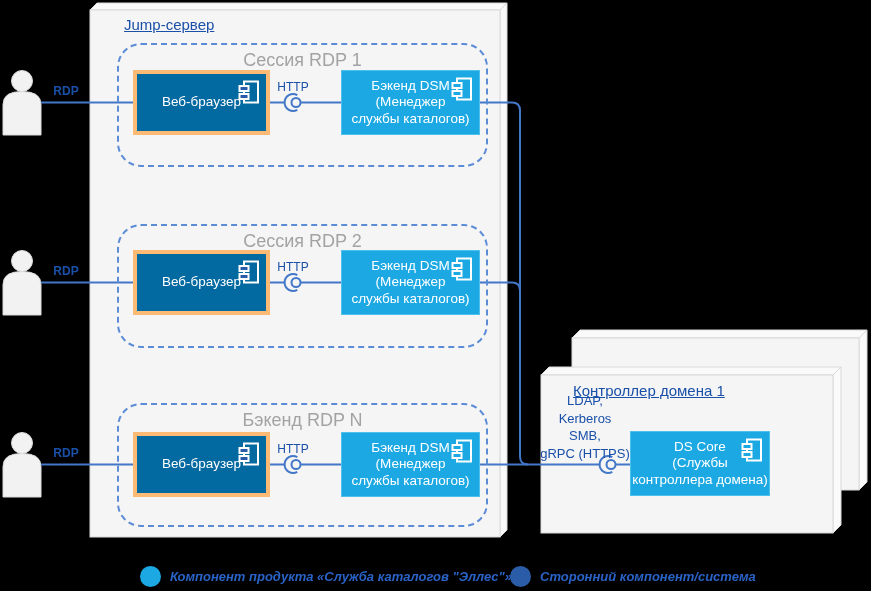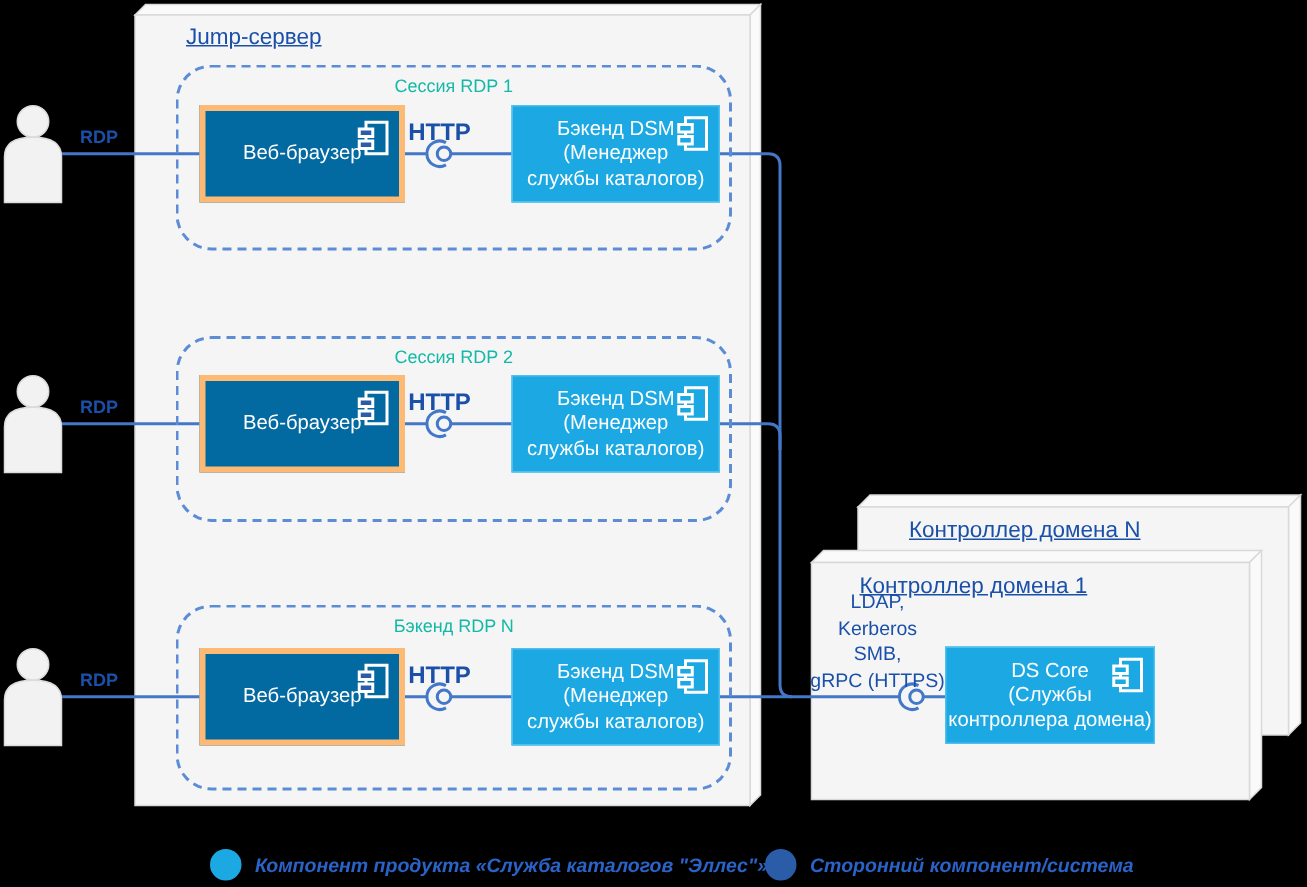--- a/index.html
+++ b/index.html
@@ -13,32 +13,32 @@
     color:#1A50A8;font-size:15px;font-weight:500;text-decoration:underline;
     white-space:nowrap;
     margin-left:20px;
   }
   .session{
     position:absolute;left:117px;width:367px;height:116px;
     border:2px dashed #5C8CD6;border-radius:24px;background:transparent;
   }
   .session-title{
     position:absolute;top:5px;left:0;right:0;text-align:center;
-    color:#14b8a6;font-size:12px;font-weight:400;
+    color:#a3a3a3;font-size:18px;font-weight:400;
   }
   .comp-box{
     position:absolute;display:flex;align-items:center;justify-content:center;
     color:#fff;font-size:13.5px;font-weight:500;text-align:center;line-height:1.22;
     white-space:pre-line;box-sizing:border-box;
   }
   .comp-dark{background:#0369a1;border:4px solid #fdba74;color-scheme:dark;}
   .comp-cyan{background:#1BA8E3;border:1px solid #4FC0EC;}
   .comp-icon{position:absolute;top:6px;right:6px;}
   .conn-label{
-    position:absolute;color:#1A50A8;font-size:16px;font-weight:700;
+    position:absolute;color:#1A50A8;font-size:12px;font-weight:400;
     text-align:center;white-space:nowrap;
   }
   .protocols{
     position:absolute;color:#1A50A8;font-size:13px;font-weight:400;
     text-align:center;line-height:17.5px;white-space:pre-line;
   }
   .legend-item{position:absolute;display:flex;align-items:center;gap:9px;height:22px;}
   .legend-dot{width:21px;height:21px;border-radius:50%;flex:0 0 auto;}
   .legend-dot.cyan{background:#1BA8E3;}
   .legend-dot.dark{background:#2B5CA8;}
@@ -185,21 +185,20 @@
     <span>Бэкенд DSM
 (Менеджер
 службы каталогов)</span>
     <svg class="comp-icon" width="22" height="26" viewBox="0 0 22 26">
       <rect x="6" y="1.5" width="14" height="21" fill="none" stroke="#fff" stroke-width="2"></rect>
       <rect x="1.5" y="6" width="9" height="5" fill="#1BA8E3" stroke="#fff" stroke-width="2"></rect>
       <rect x="1.5" y="14" width="9" height="5" fill="#1BA8E3" stroke="#fff" stroke-width="2"></rect>
     </svg>
   </div>
 
-  <div class="abs node-title" style="left:586px;top:345px;">Контроллер домена N</div>
   <div class="abs node-title" style="left:553px;top:382px;">Контроллер домена 1</div>
   <div class="protocols" style="left:530px;top:392px;width:110px;">LDAP,
 Kerberos
 SMB,
 gRPC (HTTPS)</div>
   <div class="comp-box comp-cyan" style="left:630px;top:431px;width:140px;height:65px;">
     <span>DS Core
 (Службы
 контроллера домена)</span>
     <svg class="comp-icon" width="22" height="26" viewBox="0 0 22 26">

